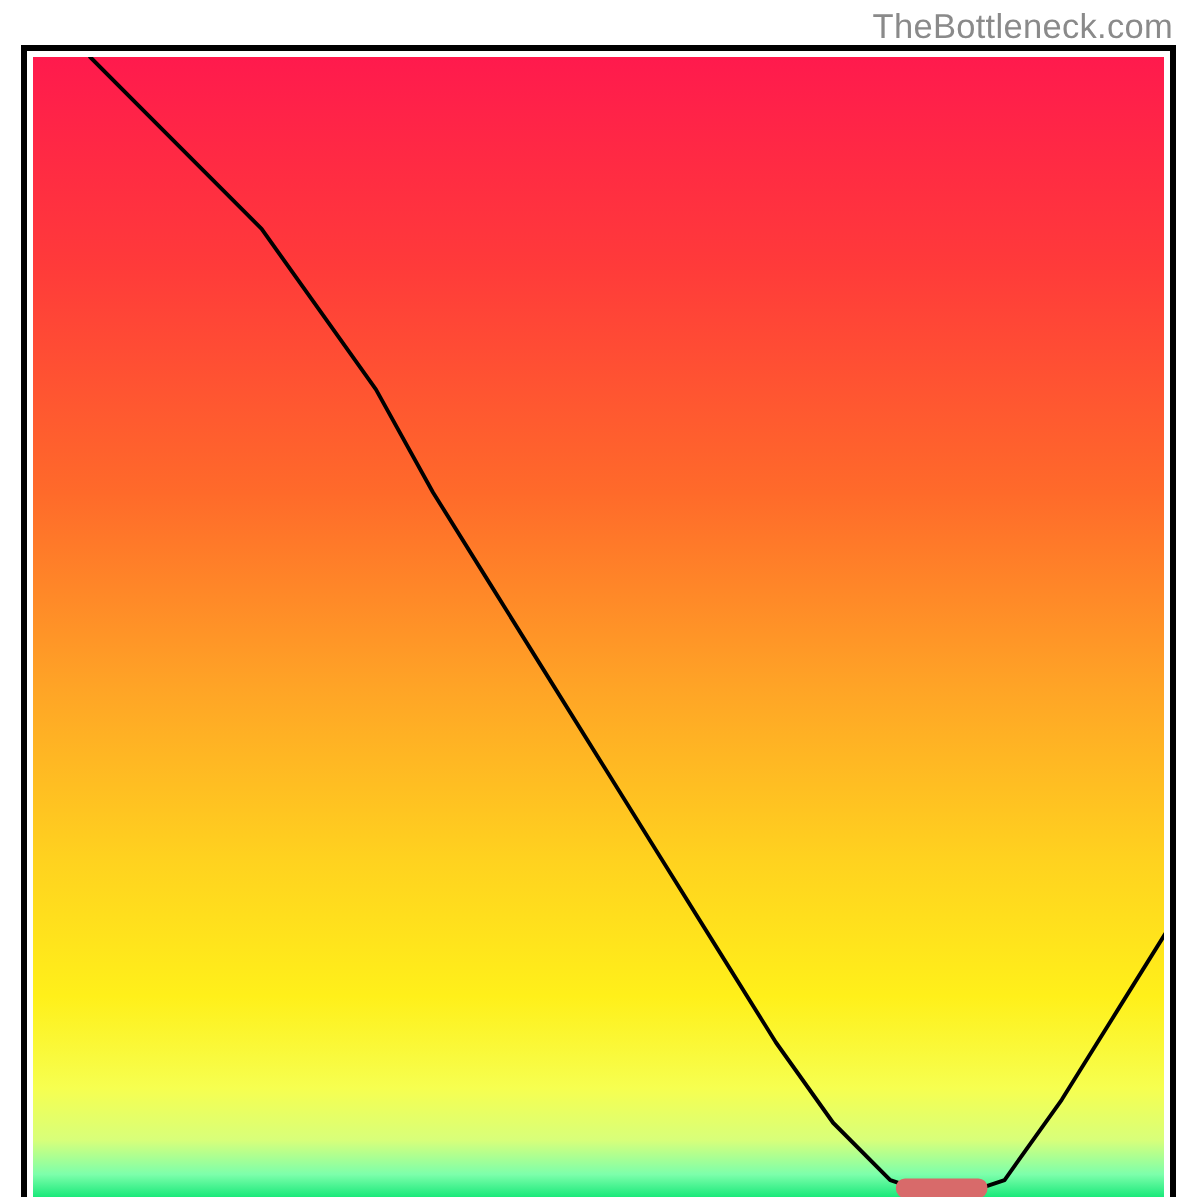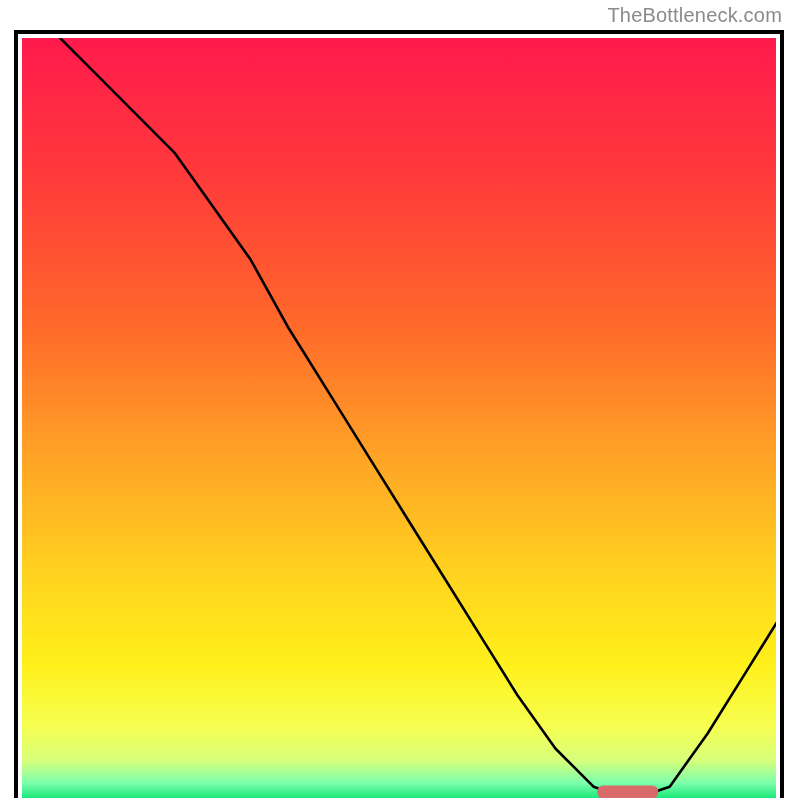--- a/index.html
+++ b/index.html
@@ -28,21 +28,21 @@
     top: 4px;
     right: 4px;
     bottom: 0;
     overflow: hidden;
   }
   .watermark {
     position: absolute;
     top: 4px;
     right: 18px;
     color: #8a8a8a;
-    font-size: 20px;
+    font-size: 23px;
     font-weight: 500;
     letter-spacing: 0.2px;
   }
   svg {
     display: block;
   }
 </style>
 </head>
 <body>
 

